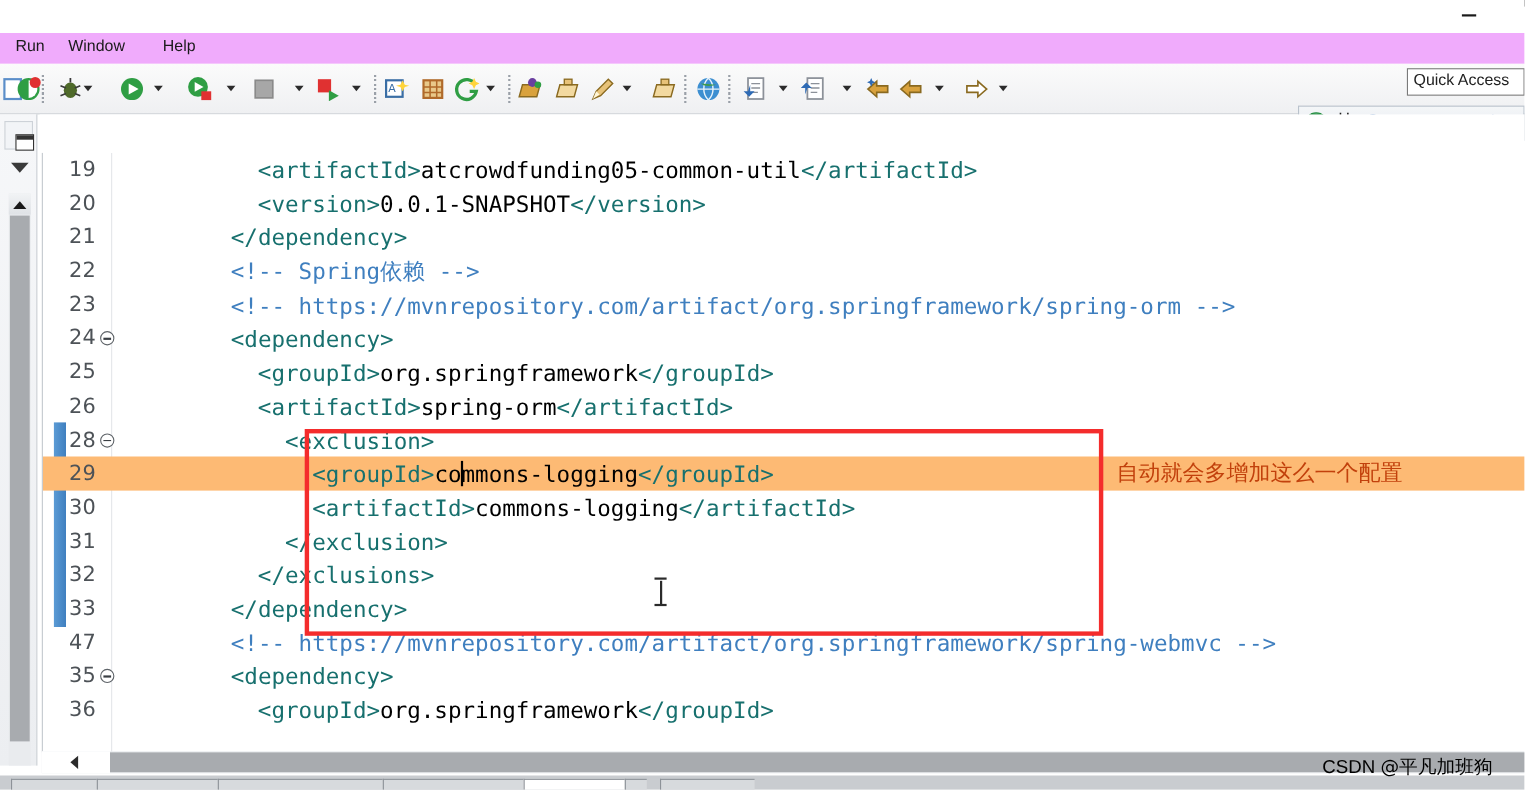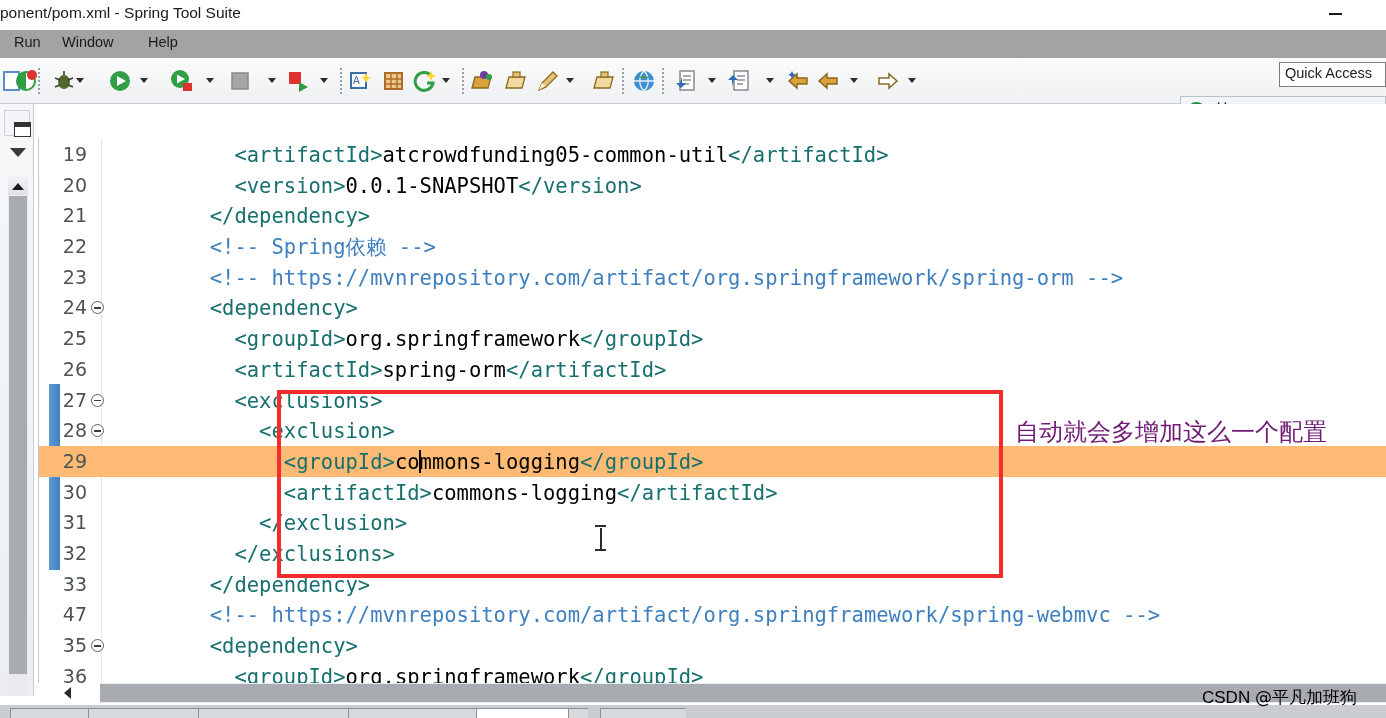--- a/index.html
+++ b/index.html
@@ -27,21 +27,21 @@
     font-family: "Liberation Sans", sans-serif;
   }
   .min-btn {
     position: absolute; right: 44px; top: 13px; width: 13px; height: 2px;
     background: #1a1a1a;
   }
 
   
   .menubar {
     position: absolute; top: 30px; left: 0; width: 1386px; height: 28px;
-    background: #a3a3a3;
+    background: #f0abfc;
   }
   .menu-item {
     position: absolute; top: 4px; font-size: 14.5px; color: #1a1a1a;
     white-space: nowrap;
   }
 
   
   .toolbar {
     position: absolute; top: 58px; left: 0; width: 1386px; height: 46px;
     background: linear-gradient(#fbfbfb, #eff0f2);
@@ -225,21 +225,21 @@
   }
 
   
   .red-box {
     position: absolute; left: 277px; top: 390px; width: 726px; height: 188px;
     border: 4px solid #f42c2c; pointer-events: none;
   }
   .annotation {
     position: absolute; left: 1015px; top: 416px;
     font-family: "DejaVu Sans", sans-serif;
-    font-size: 24px; color: #701a75; white-space: nowrap;
+    font-size: 20px; color: #c2410c; white-space: nowrap;
   }
 
   
   .hscroll {
     position: absolute; top: 683px; left: 38px; width: 1348px; height: 20px;
     background: #e9ebee;
   }
   .hscroll-left {
     position: absolute; left: 0; top: 0; width: 62px; height: 20px;
     background: #ffffff;
@@ -272,21 +272,20 @@
     font-size: 17px; color: #000000; white-space: nowrap;
   }
   .watermark .cn { font-family: "DejaVu Sans", sans-serif; }
 </style>
 </head>
 <body>
 
 <div class="black-strip"></div>
 
 <div class="titlebar">
-  <div class="title-text">ponent/pom.xml - Spring Tool Suite</div>
   <div class="min-btn"></div>
 </div>
 
 <div class="menubar" id="menubar">
     <div class="menu-item" style="left: 14px;">Run</div>
     <div class="menu-item" style="left: 62px;">Window</div>
     <div class="menu-item" style="left: 148px;">Help</div>
   </div>
 
 <div class="toolbar" id="toolbar">
@@ -448,21 +447,20 @@
     <div class="gutter-sep"></div>
     <div class="code-lines" id="code-lines">
         <div class="line"><span class="lineno">19</span><span class="code-text"><span>          </span><span class="tag">&lt;artifactId&gt;</span><span class="txt">atcrowdfunding05-common-util</span><span class="tag">&lt;/artifactId&gt;</span></span></div>
         <div class="line"><span class="lineno">20</span><span class="code-text"><span>          </span><span class="tag">&lt;version&gt;</span><span class="txt">0.0.1-SNAPSHOT</span><span class="tag">&lt;/version&gt;</span></span></div>
         <div class="line"><span class="lineno">21</span><span class="code-text"><span>        </span><span class="tag">&lt;/dependency&gt;</span></span></div>
         <div class="line"><span class="lineno">22</span><span class="code-text"><span>        </span><span class="cmt">&lt;!-- Spring依赖 --&gt;</span></span></div>
         <div class="line"><span class="lineno">23</span><span class="code-text"><span>        </span><span class="cmt">&lt;!-- https://mvnrepository.com/artifact/org.springframework/spring-orm --&gt;</span></span></div>
         <div class="line"><span class="lineno">24</span><span class="fold"></span><span class="code-text"><span>        </span><span class="tag">&lt;dependency&gt;</span></span></div>
         <div class="line"><span class="lineno">25</span><span class="code-text"><span>          </span><span class="tag">&lt;groupId&gt;</span><span class="txt">org.springframework</span><span class="tag">&lt;/groupId&gt;</span></span></div>
         <div class="line"><span class="lineno">26</span><span class="code-text"><span>          </span><span class="tag">&lt;artifactId&gt;</span><span class="txt">spring-orm</span><span class="tag">&lt;/artifactId&gt;</span></span></div>
-        <div class="line"><span class="lineno">27</span><span class="fold"></span><span class="code-text"><span>          </span><span class="tag">&lt;exclusions&gt;</span></span></div>
         <div class="line"><span class="lineno">28</span><span class="fold"></span><span class="code-text"><span>            </span><span class="tag">&lt;exclusion&gt;</span></span></div>
         <div class="line current"><span class="lineno">29</span><span class="code-text"><span>              </span><span class="tag">&lt;groupId&gt;</span><span class="txt">co</span><span class="caret"></span><span class="txt">mmons-logging</span><span class="tag">&lt;/groupId&gt;</span></span></div>
         <div class="line"><span class="lineno">30</span><span class="code-text"><span>              </span><span class="tag">&lt;artifactId&gt;</span><span class="txt">commons-logging</span><span class="tag">&lt;/artifactId&gt;</span></span></div>
         <div class="line"><span class="lineno">31</span><span class="code-text"><span>            </span><span class="tag">&lt;/exclusion&gt;</span></span></div>
         <div class="line"><span class="lineno">32</span><span class="code-text"><span>          </span><span class="tag">&lt;/exclusions&gt;</span></span></div>
         <div class="line"><span class="lineno">33</span><span class="code-text"><span>        </span><span class="tag">&lt;/dependency&gt;</span></span></div>
         <div class="line"><span class="lineno">47</span><span class="code-text"><span>        </span><span class="cmt">&lt;!-- https://mvnrepository.com/artifact/org.springframework/spring-webmvc --&gt;</span></span></div>
         <div class="line"><span class="lineno">35</span><span class="fold"></span><span class="code-text"><span>        </span><span class="tag">&lt;dependency&gt;</span></span></div>
         <div class="line"><span class="lineno">36</span><span class="code-text"><span>          </span><span class="tag">&lt;groupId&gt;</span><span class="txt">org.springframework</span><span class="tag">&lt;/groupId&gt;</span></span></div>
       </div>

